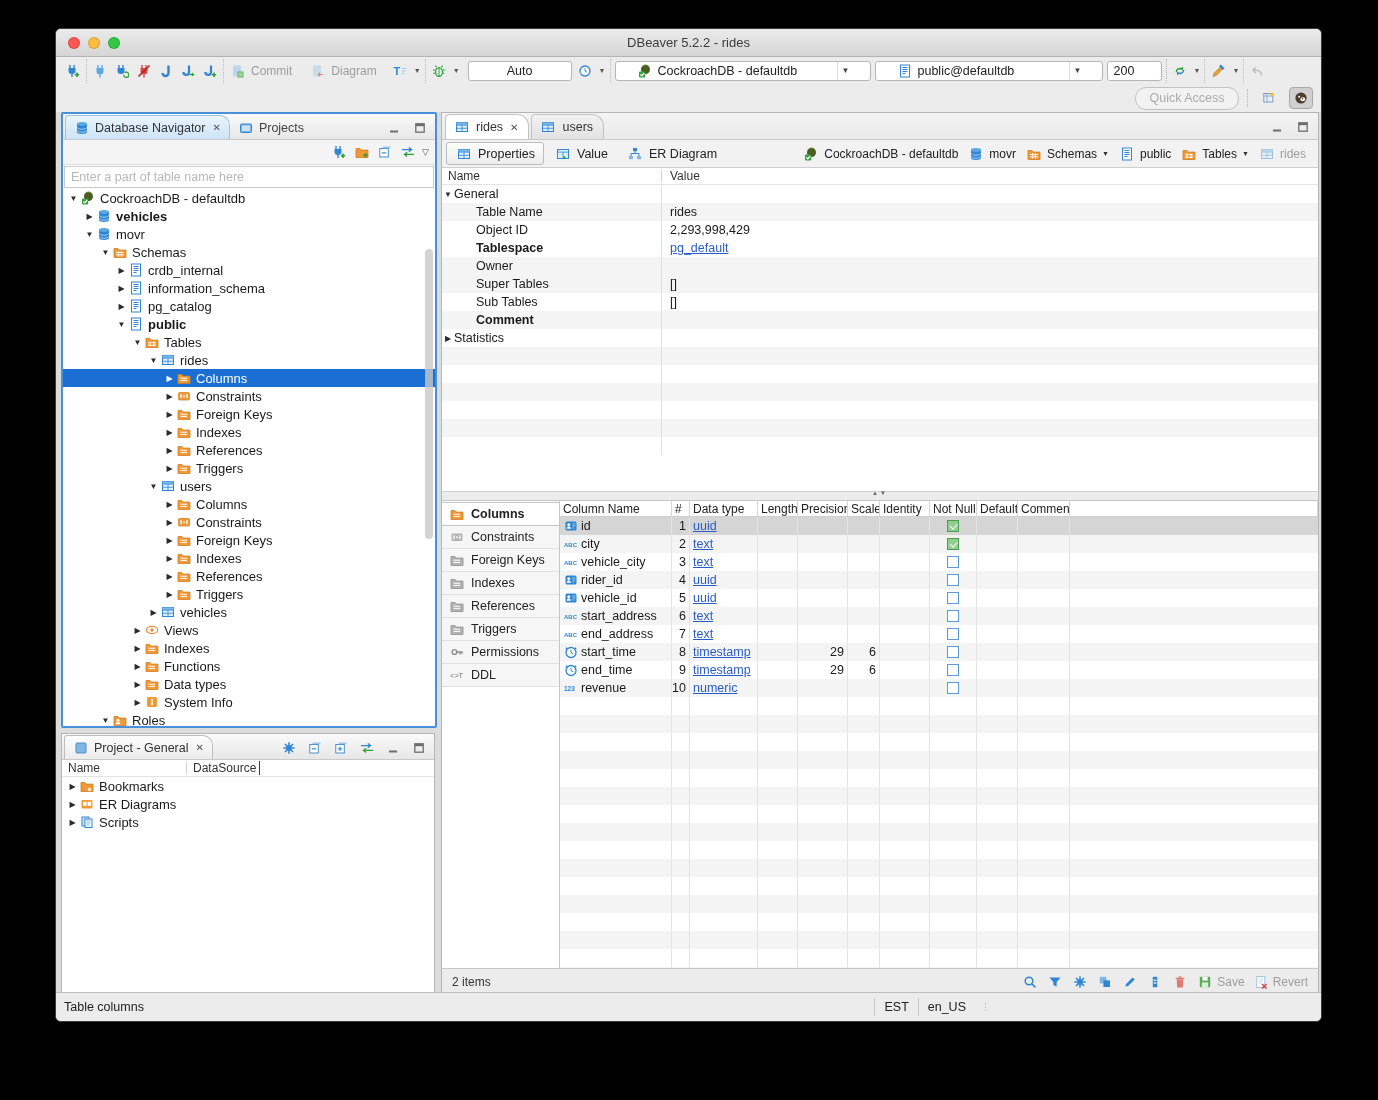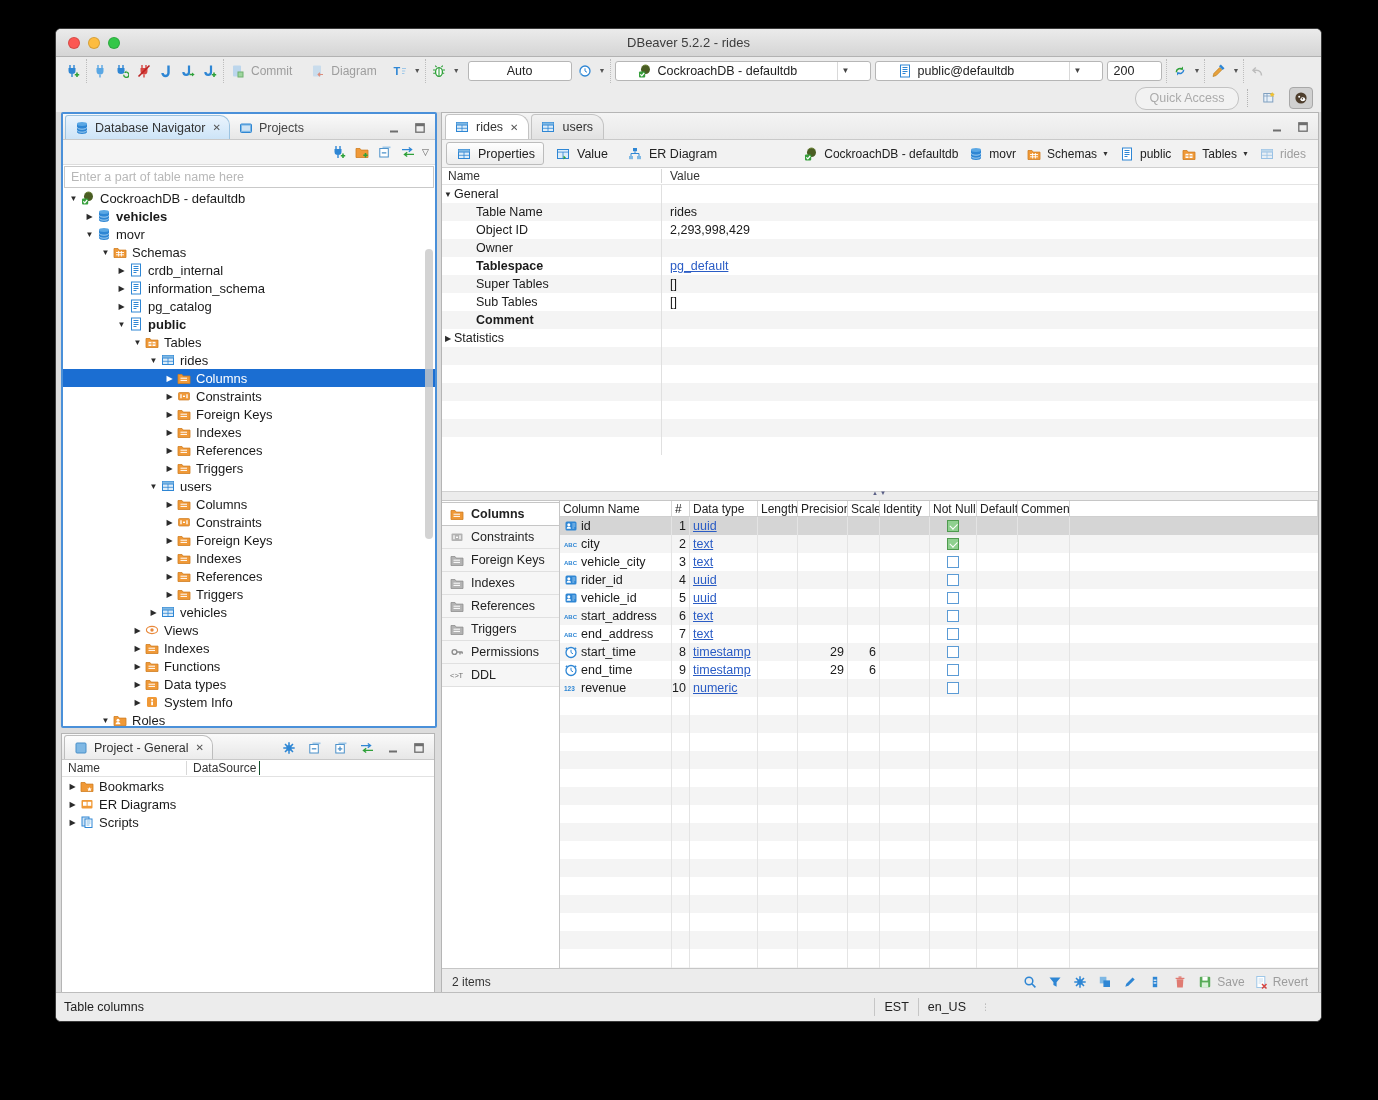--- a/index.html
+++ b/index.html
@@ -970,35 +970,35 @@
             </div>
             <div class="prow">
               <div class="pname">
                 <span style="width: 34px;"></span>
                 <span>Object ID</span>
               </div>
               <div class="pval">
                 <span>2,293,998,429</span>
               </div>
             </div>
+            <div class="prow">
+              <div class="pname">
+                <span style="width: 34px;"></span>
+                <span class="bold">Tablespace</span>
+              </div>
+              <div class="pval">
+                <span class="link">pg_default</span>
+              </div>
+            </div>
             <div class="prow alt">
               <div class="pname">
                 <span style="width: 34px;"></span>
                 <span>Owner</span>
               </div>
               <div class="pval"></div>
-            </div>
-            <div class="prow">
-              <div class="pname">
-                <span style="width: 34px;"></span>
-                <span class="bold">Tablespace</span>
-              </div>
-              <div class="pval">
-                <span class="link">pg_default</span>
-              </div>
             </div>
             <div class="prow alt">
               <div class="pname">
                 <span style="width: 34px;"></span>
                 <span>Super Tables</span>
               </div>
               <div class="pval">
                 <span>[]</span>
               </div>
             </div>

